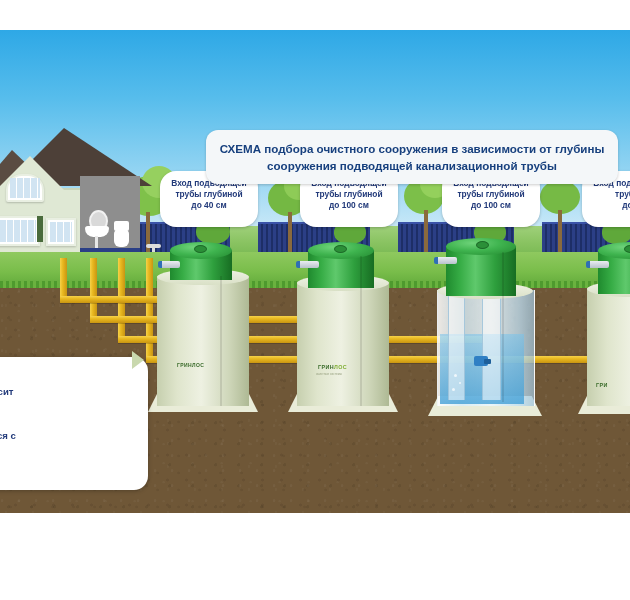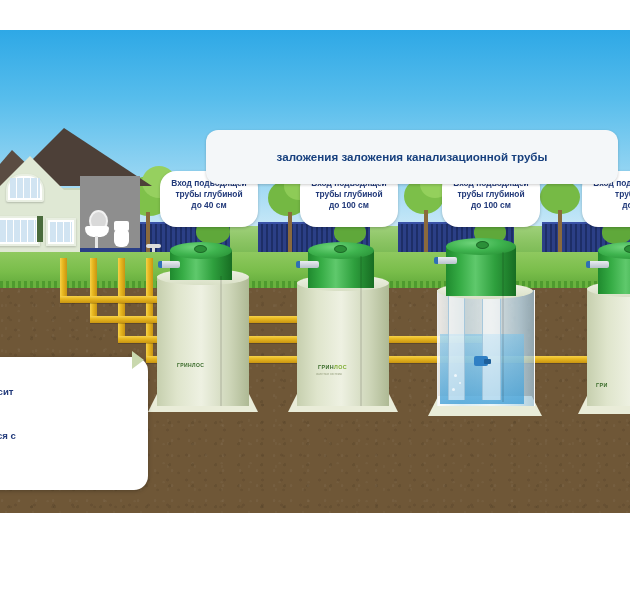--- a/index.html
+++ b/index.html
@@ -302,21 +302,22 @@
       <span>до 100 см</span>
     </div>
 
     <div class="callout" style="left:582px;top:141px;width:98px;height:56px;font-size:8.4px;padding-top:7px;box-sizing:border-box;">
       <span>Вход подводящей</span>
       <span>трубы г</span>
       <span>до 1</span>
     </div>
 
     <div id="title-box">
-      <span>заложения заложения канализационной трубы</span>
+      <span>СХЕМА подбора очистного сооружения в зависимости от глубины</span>
+      <span>сооружения подводящей канализационной трубы</span>
     </div>
 
     <div id="info-box">
       <div class="arrow-tag"></div>
       <div id="info-title">РИНЛОС</div>
       <div id="info-body">
         <span>дводящей трубы зависит</span>
         <span>гистрали из дома и</span>
         <span>о сооружения от дома.</span>
         <span>страль прокладывается с</span>

